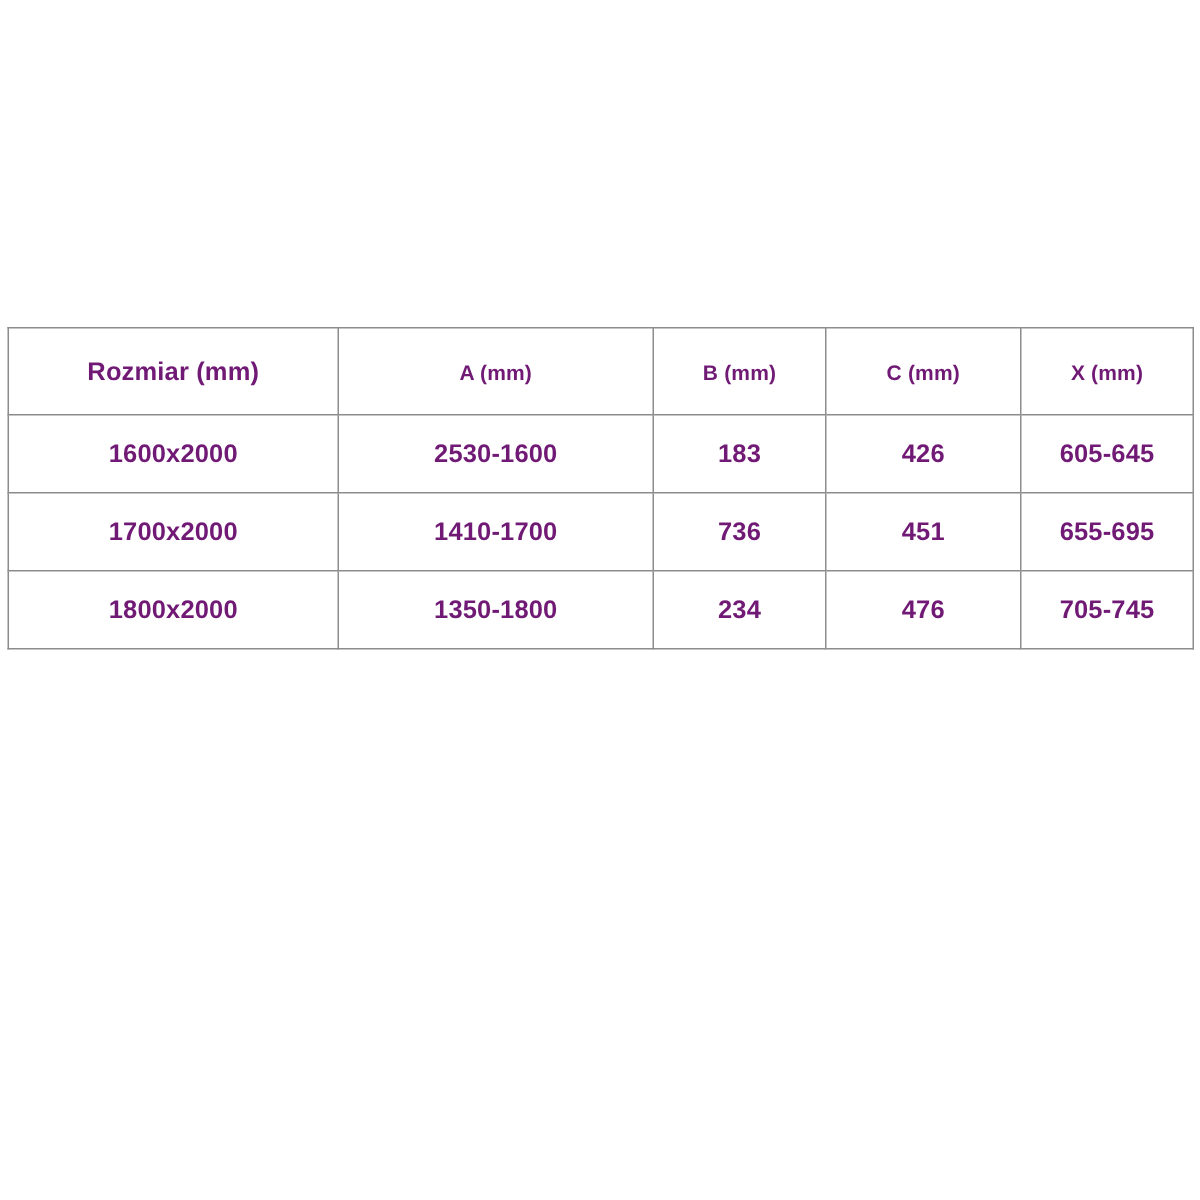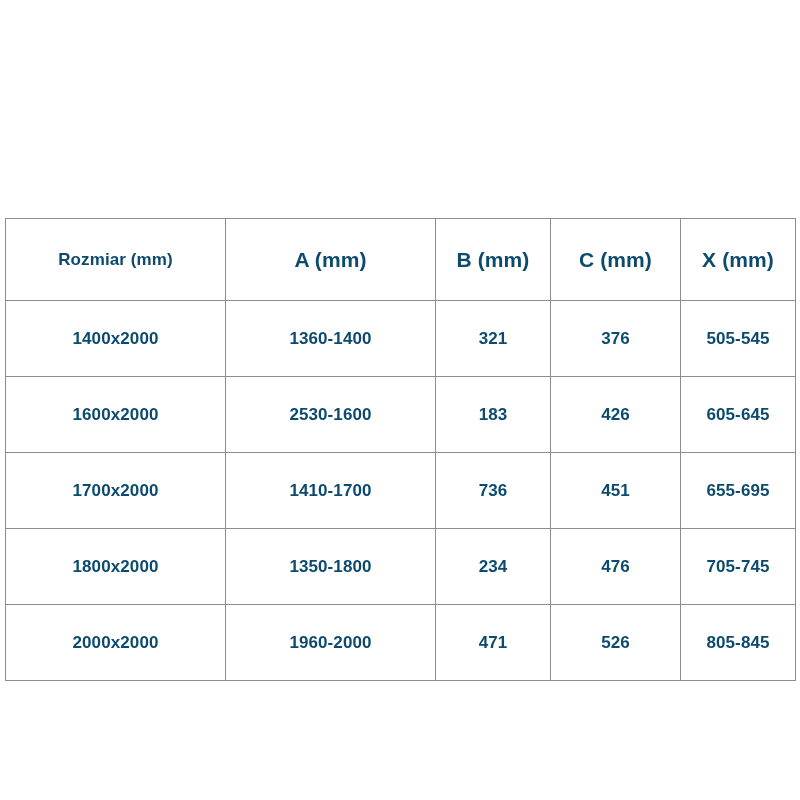--- a/index.html
+++ b/index.html
@@ -38,31 +38,31 @@
   table.spec col.c1 { width: 210px; }
   table.spec col.c2 { width: 115px; }
   table.spec col.c3 { width: 130px; }
   table.spec col.c4 { width: 115px; }
 
   table.spec th,
   table.spec td {
     border: 1px solid #8c8c8c;
     text-align: center;
     vertical-align: middle;
-    color: #0c4a6e;
+    color: #701a75;
     font-weight: bold;
     font-size: 17px;
     height: 51px;
-    padding: 12px 4px;
+    padding: 0 4px;
     white-space: nowrap;
     letter-spacing: 0.1px;
   }
   table.spec thead th {
     height: 57px;
-    font-size: 21px;
+    font-size: 14px;
   }
   table.spec thead th.first-head {
     font-size: 17px;
   }
   table.spec tbody td {
     font-size: 17px;
   }
 </style>
 </head>
 <body>
@@ -81,50 +81,36 @@
         <tr>
           <th class="first-head">Rozmiar (mm)</th>
           <th>A (mm)</th>
           <th>B (mm)</th>
           <th>C (mm)</th>
           <th>X (mm)</th>
         </tr>
       </thead>
       <tbody>
         <tr>
-          <td>1400x2000</td>
-          <td>1360-1400</td>
-          <td>321</td>
-          <td>376</td>
-          <td>505-545</td>
-        </tr>
-        <tr>
           <td>1600x2000</td>
           <td>2530-1600</td>
           <td>183</td>
           <td>426</td>
           <td>605-645</td>
         </tr>
         <tr>
           <td>1700x2000</td>
           <td>1410-1700</td>
           <td>736</td>
           <td>451</td>
           <td>655-695</td>
         </tr>
         <tr>
           <td>1800x2000</td>
           <td>1350-1800</td>
           <td>234</td>
           <td>476</td>
           <td>705-745</td>
         </tr>
-        <tr>
-          <td>2000x2000</td>
-          <td>1960-2000</td>
-          <td>471</td>
-          <td>526</td>
-          <td>805-845</td>
-        </tr>
       </tbody>
     </table>
   </div>
 </div>
 
 </body></html>

